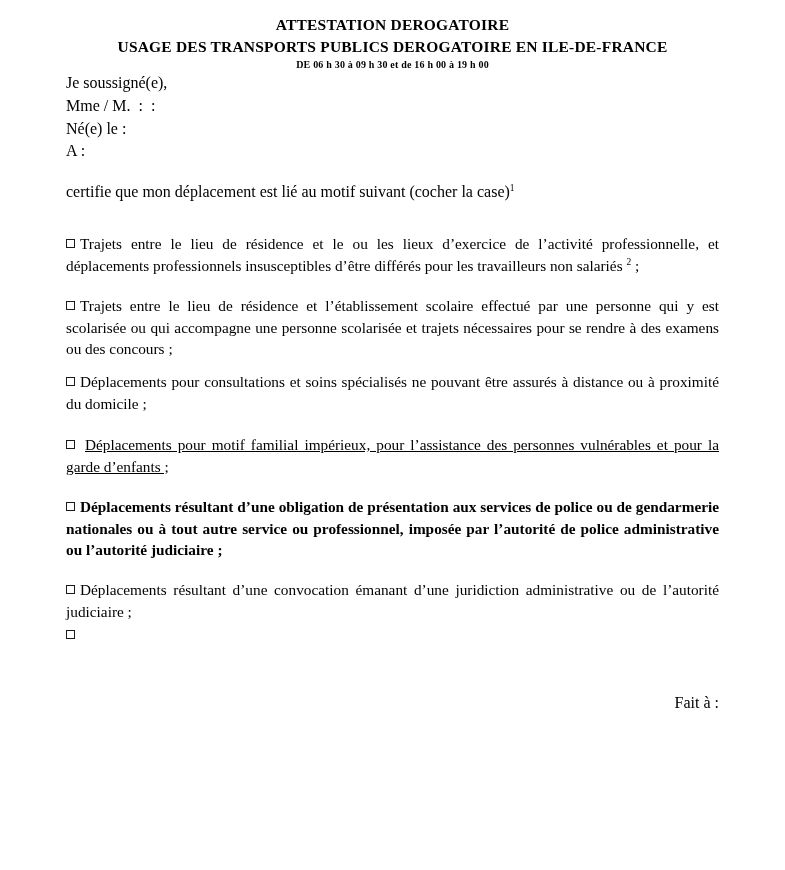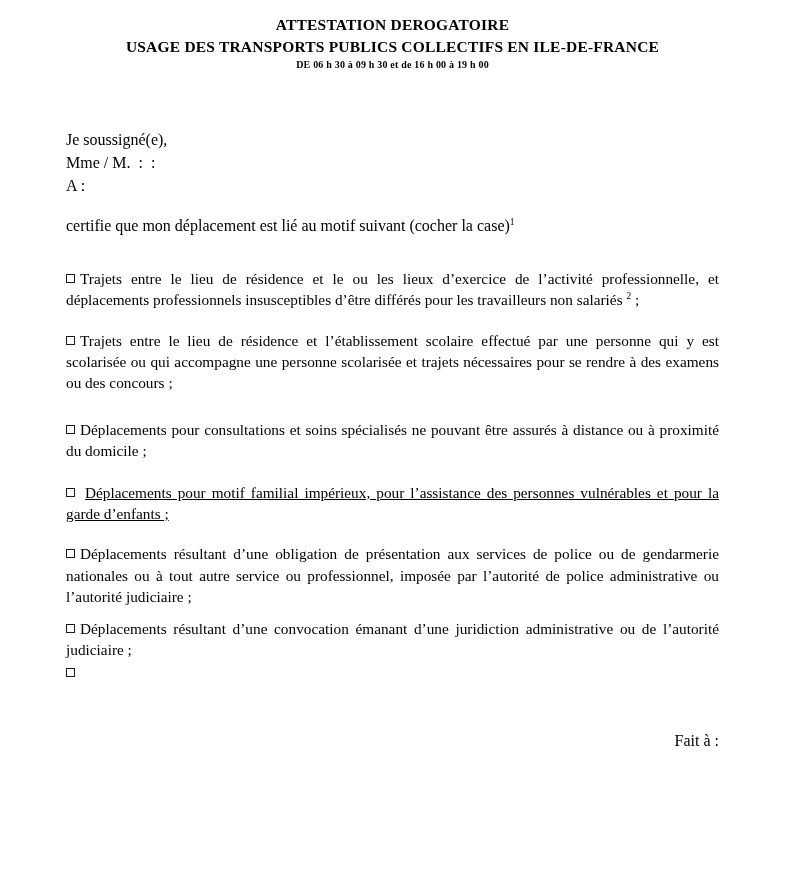--- a/index.html
+++ b/index.html
@@ -37,21 +37,20 @@
   .title-line-2 { font-size: 15.5px; }
   .title-line-3 { font-size: 10px; }
 
   
   .body-area {
     padding-left: 66px;
     padding-right: 66px;
   }
 
   .identity-block {
-    margin-top: 57px;
     font-size: 16px;
     line-height: 1.42;
   }
   .identity-line {
     white-space: pre;
   }
 
   .certify-line {
     margin-top: 18px;
     font-size: 16px;
@@ -82,53 +81,54 @@
     height: 7px;
     border: 1px solid #1a1a1a;
     vertical-align: 1px;
     margin-right: 5px;
     background: #ffffff;
   }
   .item.wide-gap .checkbox { margin-right: 10px; }
 
   
   .item-1 { margin-bottom: 19px; }
-  .item-2 { margin-bottom: 25px; }
+  .item-2 { margin-bottom: 12px; }
   .item-3 { margin-bottom: 20px; }
   .item-4 { margin-bottom: 19px; text-decoration: underline; }
-  .item-5 { margin-bottom: 10px; }
+  .item-5 { margin-bottom: 19px; font-weight: bold; }
   .item-6 { margin-bottom: 2px; }
 
   
   .footer-block {
     margin-top: 46px;
     font-size: 16px;
     line-height: 1.42;
   }
   .footer-line {
     margin-bottom: 22px;
   }
   .footer-line:last-child { margin-bottom: 0; text-align: right; }
 </style>
 </head>
 <body>
 
 <div class="page">
 
   <div class="title-block">
     <div class="title-line title-line-1">ATTESTATION DEROGATOIRE</div>
-    <div class="title-line title-line-2">USAGE DES TRANSPORTS PUBLICS COLLECTIFS EN ILE-DE-FRANCE</div>
+    <div class="title-line title-line-2">USAGE DES TRANSPORTS PUBLICS DEROGATOIRE EN ILE-DE-FRANCE</div>
     <div class="title-line title-line-3">DE 06 h 30 à 09 h 30 et de 16 h 00 à 19 h 00</div>
   </div>
 
   <div class="body-area">
 
     <div class="identity-block">
       <div class="identity-line">Je soussigné(e),</div>
       <div class="identity-line">Mme / M.  :  :</div>
+      <div class="identity-line">Né(e) le :</div>
       <div class="identity-line">A :</div>
     </div>
 
     <div class="certify-line">
       <span>certifie que mon déplacement est lié au motif suivant (cocher la case)</span><sup class="fn">1</sup>
     </div>
 
     <div class="items">
 
       <div class="item item-1">

